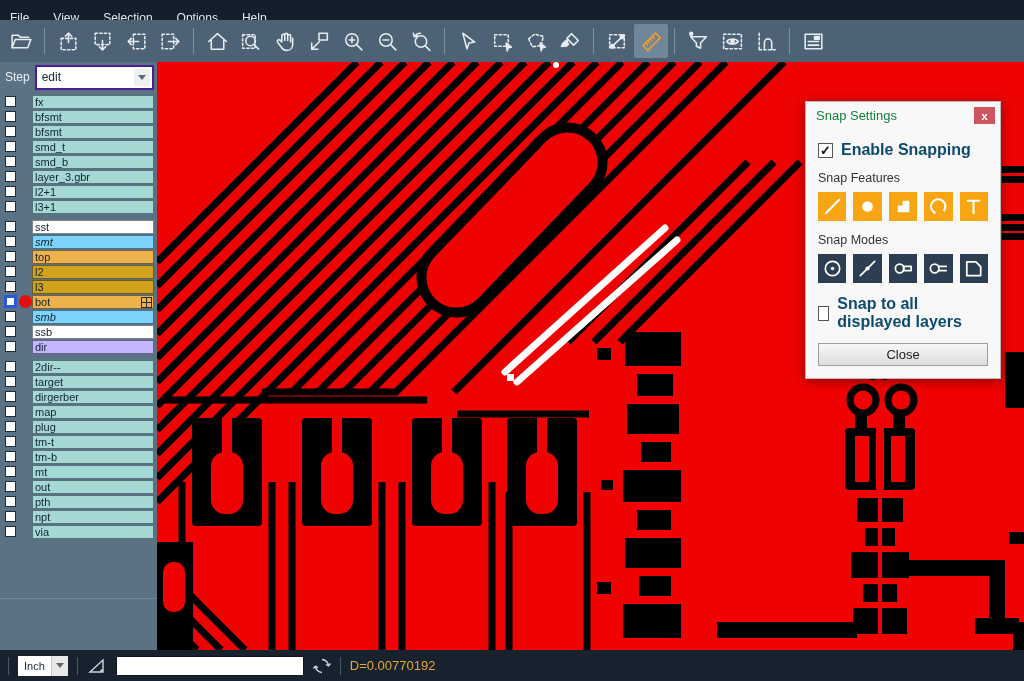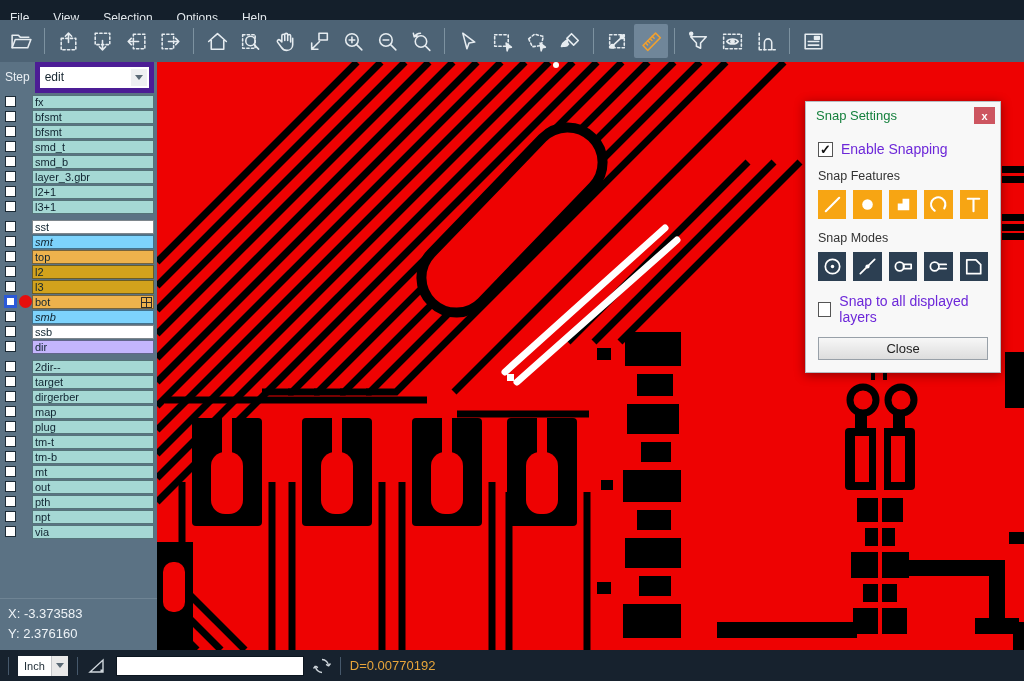--- a/index.html
+++ b/index.html
@@ -15,21 +15,21 @@
            display:flex;align-items:center;padding:0 4px;box-sizing:border-box;}
   .tb-btn{width:34px;height:34px;display:flex;align-items:center;justify-content:center;border-radius:2px;flex:0 0 auto;}
   .tb-btn svg{width:25px;height:25px;stroke:#e6ecf0;fill:none;stroke-width:1.5;stroke-linecap:round;stroke-linejoin:round;}
   .tb-btn.active{background:#708699;}
   .tb-sep{width:1px;height:26px;background:#7d92a0;margin:0 6px;flex:0 0 auto;}
   .dash{stroke-dasharray:2.2 2.2;}
   
   #sidebar{position:absolute;left:0;top:62px;width:157px;height:588px;background:#5b7284;}
   #step-row{height:30px;display:flex;align-items:center;padding:0 3px 0 5px;gap:5px;}
   #step-label{font-size:12px;color:#e9eff4;}
-  #step-select{flex:1;height:21px;background:#fff;border:5px solid #4c1d95;display:flex;align-items:center;font-size:12px;color:#15242e;padding-left:5px;position:relative;}
+  #step-select{flex:1;height:21px;background:#fff;border:2px solid #4c1d95;display:flex;align-items:center;font-size:12px;color:#15242e;padding-left:5px;position:relative;}
   #step-select .chev{position:absolute;right:2px;top:2px;bottom:2px;width:16px;background:#eef0f2;display:flex;align-items:center;justify-content:center;}
   .tri{width:0;height:0;border-left:4px solid transparent;border-right:4px solid transparent;border-top:5px solid #5a6a76;}
   #layer-list{padding-top:3px;}
   .layer-group{margin-bottom:6px;}
   .layer-row{display:flex;align-items:center;height:14px;margin-bottom:1px;justify-content:flex-end;}
   .rowleft{flex:0 0 32px;width:32px;height:14px;position:relative;}
   .chk{position:absolute;left:5px;top:1px;width:11px;height:11px;background:#fff;border:1px solid #1d2b36;box-sizing:border-box;}
   .chk.sel{left:4px;top:0;width:13px;height:13px;border:3px solid #2b59d8;}
   .red-dot{position:absolute;left:19px;top:0;width:13px;height:13px;border-radius:50%;background:#e60d0d;}
   .cell{flex:1;margin-right:3px;height:14px;font-size:11px;line-height:14px;padding-left:3px;color:#102430;
@@ -49,21 +49,21 @@
   #snap-dialog{position:absolute;left:805px;top:101px;width:196px;background:#f8f8f8;border:1px solid #b6bcc2;
                box-shadow:0 2px 10px rgba(0,0,0,.4);box-sizing:border-box;}
   #dlg-titlebar{height:27px;display:flex;align-items:center;padding:0 5px 0 10px;}
   #dlg-title{font-size:13px;color:#15803d;}
   #dlg-close{margin-left:auto;width:21px;height:17px;background:#cd5560;color:#fff;font-size:11px;font-weight:bold;
              display:flex;align-items:center;justify-content:center;}
   .dlg-body{padding:6px 12px 12px 12px;}
   .chk-row{display:flex;align-items:center;gap:8px;margin:6px 0 12px 0;}
   .dlg-chk{width:15px;height:15px;background:#fff;border:1.5px solid #555;box-sizing:border-box;
            display:flex;align-items:center;justify-content:center;font-size:13px;color:#111;font-weight:bold;line-height:1;}
-  .chk-label{font-size:14px;color:#6d28d9;}
+  .chk-label{font-size:16px;color:#0c4a6e;font-weight:bold;}
   .dlg-label{font-size:12.5px;color:#333;margin:2px 0 7px 0;}
   .btn-row{display:flex;gap:7px;margin-bottom:12px;}
   .fbtn,.mbtn{width:29px;height:29px;display:flex;align-items:center;justify-content:center;}
   .fbtn{background:#f7a513;} .mbtn{background:#2c3f52;}
   .fbtn svg,.mbtn svg{width:23px;height:23px;stroke:#fff;fill:none;stroke-width:2.2;stroke-linecap:round;stroke-linejoin:round;}
   #dlg-close-btn{width:100%;height:23px;background:linear-gradient(#f7f7f7,#ddd);border:1px solid #98a0a8;
                  font-size:13px;color:#222;font-family:"Liberation Sans",sans-serif;margin-top:2px;}
   
   #statusbar{position:absolute;left:0;top:650px;width:1024px;height:31px;background:#17222e;
              display:flex;align-items:center;gap:9px;padding-left:8px;box-sizing:border-box;}
@@ -420,24 +420,20 @@
           </div>
           <div class="layer-row">
             <span class="rowleft">
               <span class="chk"></span>
             </span>
             <span class="cell c-teal">via</span>
           </div>
         </div>
       </div>
     <div id="coord-divider"></div>
-    <div id="coords">
-      <div>X: -3.373583</div>
-      <div>Y: 2.376160</div>
-    </div>
   </div>
 
   <div id="canvas">
     <svg viewBox="0 0 867 588" preserveAspectRatio="none">
       <rect width="867" height="588" fill="#ee0202"></rect>
 
       <g stroke="#000" stroke-width="7" fill="none">
         <path d="M0 200 L200 0"></path>
           <path d="M0 224 L224 0"></path>
           <path d="M0 248 L248 0"></path>

